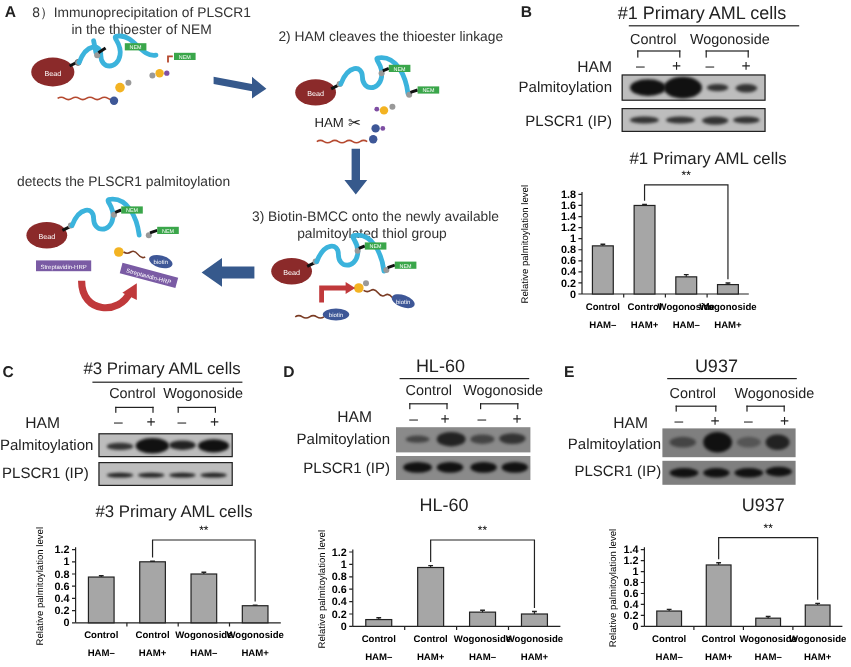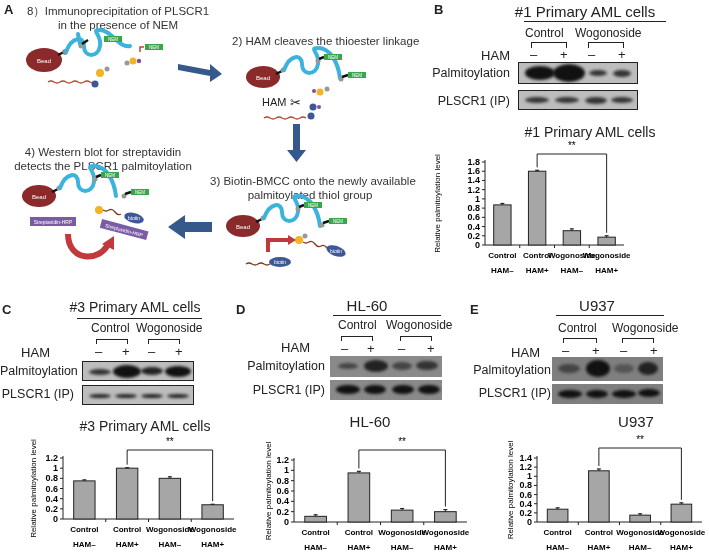--- a/index.html
+++ b/index.html
@@ -16,29 +16,28 @@
   .chart-title{font-size:14px;text-align:center;white-space:nowrap;}
   svg text{font-family:"Liberation Sans",sans-serif;}
 </style>
 </head>
 <body>
 
 <div class="abs plabel" style="left:4px;top:2px;">A</div>
 
 <div class="abs step" style="left:18px;top:4px;width:200px;text-align:center;">
   <div>8）Immunoprecipitation of PLSCR1</div>
-  <div>in the presence of NEM</div>
-</div>
-<div class="abs step" style="left:232px;top:34px;white-space:nowrap;">2)  HAM cleaves the thioester linkage</div>
+  <div>in the thioester of NEM</div>
+</div>
+<div class="abs step" style="left:232px;top:24px;white-space:nowrap;">2)  HAM cleaves the thioester linkage</div>
 <div class="abs step" style="left:210px;top:174px;width:200px;text-align:center;">
   <div style="white-space:nowrap;">3) Biotin-BMCC onto the newly available</div>
   <div>palmitoylated thiol group</div>
 </div>
 <div class="abs step" style="left:8px;top:145px;width:190px;text-align:center;">
-  <div>4) Western blot for streptavidin</div>
   <div>detects the PLSCR1 palmitoylation</div>
 </div>
 
 <svg class="abs" style="left:0;top:0;" width="380" height="290">
   <defs>
     <g id="protein">
       <path d="M0,0 C10,-18 30,-12 26,4 C22,18 36,18 40,2 C44,-14 30,-24 44,-18 C58,-12 58,10 74,4" stroke="#3bb3dc" stroke-width="4" fill="none" stroke-linecap="round"></path>
     </g>
   </defs>
 

